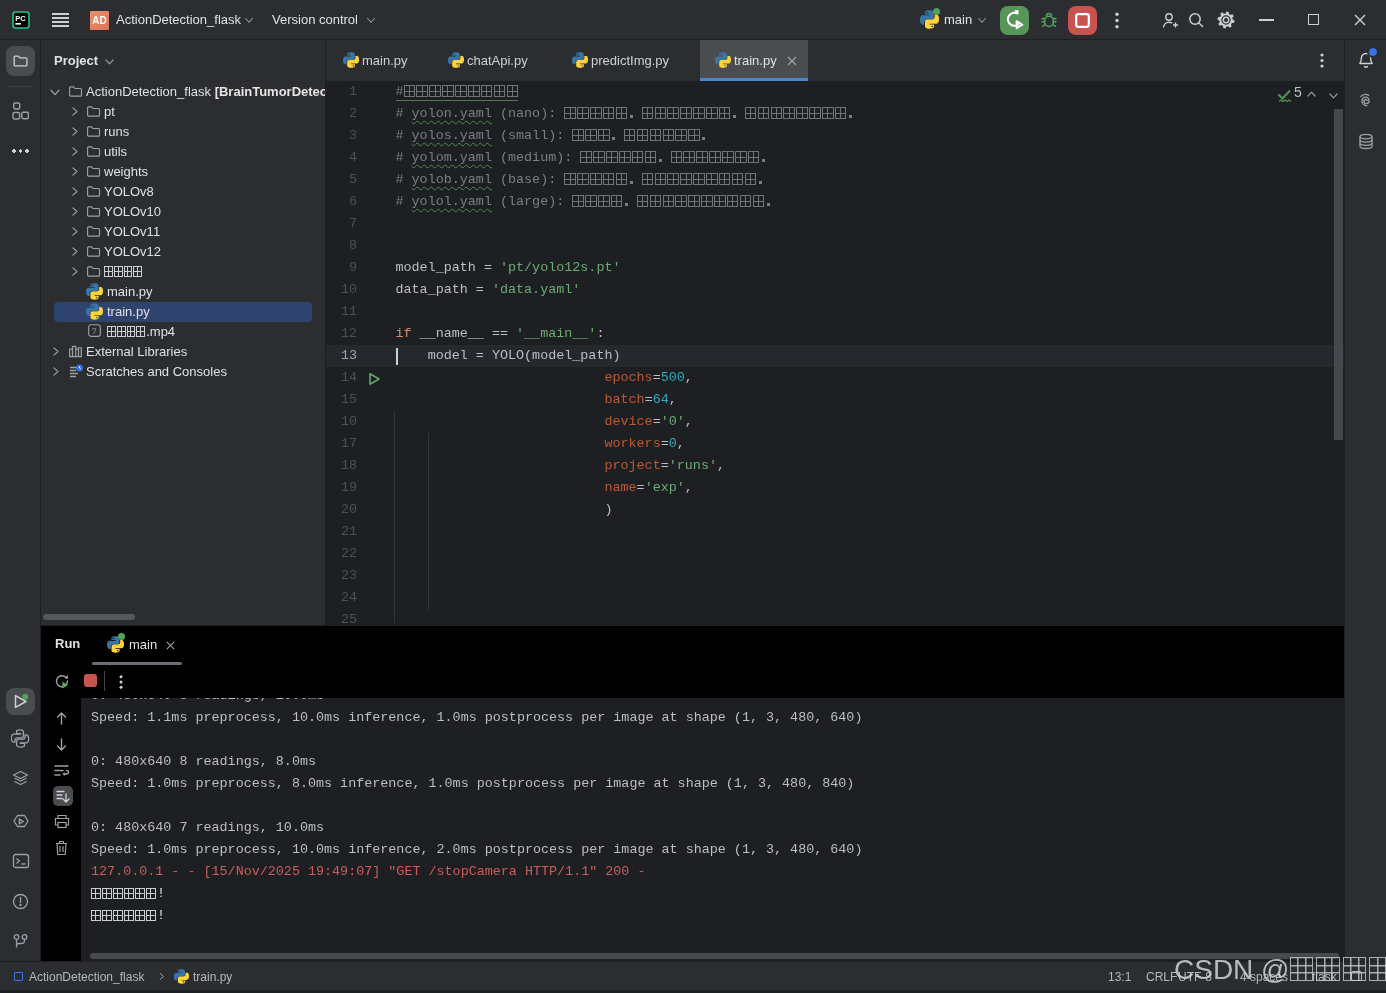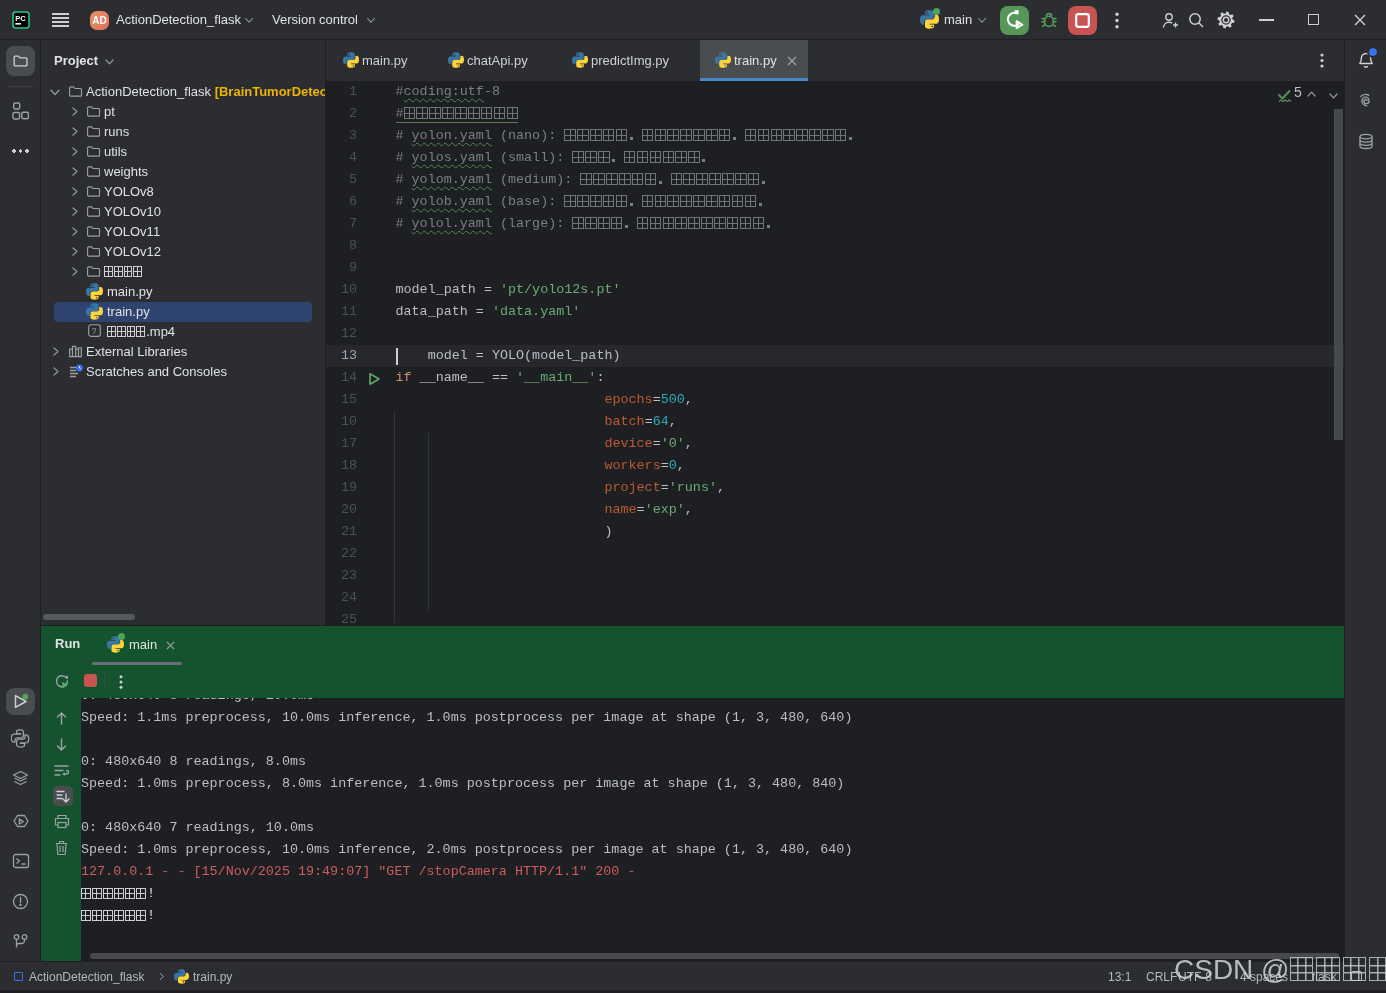--- a/index.html
+++ b/index.html
@@ -4,21 +4,21 @@
 *{margin:0;padding:0;box-sizing:border-box}
 html,body{width:1386px;height:993px;overflow:hidden;background:#1e1f22}
 body{font-family:"Liberation Sans",sans-serif;position:relative;color:#dfe1e5}
 .abs{position:absolute}
 #titlebar{left:0;top:0;width:1386px;height:40px;background:#2b2d30;border-bottom:1px solid #1e1f22}
 #leftstrip{left:0;top:40px;width:41px;height:921px;background:#2b2d30;border-right:1px solid #1e1f22}
 #rightstrip{left:1344px;top:40px;width:42px;height:921px;background:#2b2d30;border-left:1px solid #1e1f22}
 #projpanel{left:41px;top:40px;width:285px;height:585px;background:#2b2d30;border-right:1px solid #1e1f22}
 #tabbar{left:326px;top:40px;width:1018px;height:41px;background:#2b2d30}
 #editor{left:326px;top:81px;width:1018px;height:544px;background:#1e1f22}
-#runpanel{left:41px;top:625px;width:1303px;height:336px;background:#14532d}
+#runpanel{left:41px;top:625px;width:1303px;height:336px;background:#000000}
 #console{left:40px;top:72px;width:1263px;height:264px;background:#1e1f22;overflow:hidden}
 #statusbar{left:0;top:961px;width:1386px;height:29px;background:#2b2d30;border-top:1px solid #1e1f22;font-size:12px;color:#b4b8bf}
 #bottomedge{left:0;top:990px;width:1386px;height:3px;background:#1e1f22}
 .mono{font-family:"Liberation Mono",monospace;font-size:13.4px;line-height:22px}
 .cl{height:22px;white-space:pre}
 .c{color:#7a7e85}.k{color:#cf8e6d}.s{color:#6aab73}.n{color:#2aacb8}.a{color:#bd5a31}.p{color:#bcbec4}
 .sq{text-decoration:underline wavy #4c8a50 1px;text-underline-offset:3px}
 .cj{display:inline-block;box-sizing:border-box;width:11.5px;height:12px;margin-right:1.4px;border:1px solid currentColor;vertical-align:-2px;background:linear-gradient(currentColor,currentColor) 50% 50%/100% 1px no-repeat,linear-gradient(currentColor,currentColor) 50% 50%/1px 100% no-repeat;opacity:.9}
 .cjp{display:inline-block;width:11.5px;height:12px;margin-right:1.4px;vertical-align:-2px;background:linear-gradient(currentColor,currentColor) 1px calc(100% - 1px)/3px 3px no-repeat}
 .cjw{width:8.8px;height:11px;margin-right:1px;vertical-align:-1px}
@@ -47,21 +47,21 @@
 </defs>
   </svg>
 
 <div class="abs" id="titlebar">
  <svg class="ic" style="left:12px;top:11px" width="18" height="18" viewBox="0 0 18 18">
       <rect x="1" y="1" width="16" height="16" rx="2.5" fill="#000" stroke="#20c780" stroke-width="1.6"></rect>
       <text x="3.2" y="9.5" font-family="Liberation Sans" font-size="7.5" font-weight="bold" fill="#fff">PC</text>
       <rect x="3.4" y="12" width="5.5" height="1.6" fill="#fff"></rect>
     </svg>
  <div class="ic" style="left:52px;top:13px;width:17px;height:14px;background:repeating-linear-gradient(to bottom,#ced0d6 0 1.6px,transparent 1.6px 4.15px)"></div>
- <div class="ic" style="left:90px;top:11px;width:19px;height:19px;border-radius:7px;background:linear-gradient(135deg,#e9926d,#dd7357);color:#fff;font-size:10px;font-weight:bold;text-align:center;line-height:19px">AD</div>
+ <div class="ic" style="left:90px;top:11px;width:19px;height:19px;border-radius:1px;background:linear-gradient(135deg,#e9926d,#dd7357);color:#fff;font-size:10px;font-weight:bold;text-align:center;line-height:19px">AD</div>
  <div class="ic" style="left:116px;top:12px;font-size:13px;color:#dfe1e5">ActionDetection_flask</div>
  <svg class="ic" style="left:243px;top:14px" width="12" height="12">
       <use href="#chevD"></use>
     </svg>
  <div class="ic" style="left:272px;top:12px;font-size:13px;color:#dfe1e5">Version control</div>
  <svg class="ic" style="left:365px;top:14px" width="12" height="12">
       <use href="#chevD"></use>
     </svg>
  <svg class="ic" style="left:920px;top:10px" width="19" height="19" viewBox="0 0 128 128">
       <use href="#py"></use>
@@ -178,21 +178,21 @@
  <svg class="ic" style="left:62px;top:15px" width="13" height="13">
       <use href="#chevD"></use>
     </svg>
  <div class="ic" style="left:13px;top:262px;width:258px;height:20px;border-radius:4px;background:#2e436e"></div>
  <svg class="ic" style="left:7px;top:45px" width="14" height="14">
       <use href="#chevD"></use>
     </svg>
  <svg class="ic" style="left:27px;top:44px" width="15" height="15">
       <use href="#folder"></use>
     </svg>
- <div class="tree-row" style="top:42px;left:45px">ActionDetection_flask <span style="font-weight:bold;color:#eab308">[BrainTumorDetec</span></div>
+ <div class="tree-row" style="top:42px;left:45px">ActionDetection_flask <span style="font-weight:bold;color:#e5e5e5">[BrainTumorDetec</span></div>
  <svg class="ic" style="left:27px;top:65px" width="13" height="13">
       <use href="#chevR"></use>
     </svg>
     <svg class="ic" style="left:45px;top:64px" width="15" height="15">
       <use href="#folder"></use>
     </svg>
     <div class="tree-row" style="top:62px;left:63px">pt</div>
  <svg class="ic" style="left:27px;top:85px" width="13" height="13">
       <use href="#chevR"></use>
     </svg>
@@ -338,34 +338,33 @@
       <div class="cl">22</div>
       <div class="cl">23</div>
       <div class="cl">24</div>
       <div class="cl">25</div>
     </div>
  <svg class="ic" style="left:42px;top:291px" width="13" height="14" viewBox="0 0 13 14">
       <path fill="none" stroke="#5fa865" stroke-width="1.6" stroke-linejoin="round" d="M2 1.8 11 7 2 12.2z"></path>
     </svg>
  <div class="ic" style="left:70px;top:267px;width:1.5px;height:17px;background:#ced0d6"></div>
  <div class="ic mono" style="left:69.5px;top:0">
-<div class="cl"><span class="c">#</span><span class="c sq">coding:utf</span><span class="c">-8</span></div>
 <div class="cl"><span class="c" style="border-bottom:1px solid #547a57;padding-bottom:1px">#<span class="cj"></span><span class="cj"></span><span class="cj"></span><span class="cj"></span><span class="cj"></span><span class="cj"></span><span class="cj"></span><span class="cj"></span><span class="cj" style="margin:0"></span></span></div>
 <div class="cl"><span class="c"># </span><span class="c sq">yolon.yaml</span><span class="c"> (nano): <span class="cj"></span><span class="cj"></span><span class="cj"></span><span class="cj"></span><span class="cj"></span><span class="cjp"></span><span class="cj"></span><span class="cj"></span><span class="cj"></span><span class="cj"></span><span class="cj"></span><span class="cj"></span><span class="cj"></span><span class="cjp"></span><span class="cj"></span><span class="cj"></span><span class="cj"></span><span class="cj"></span><span class="cj"></span><span class="cj"></span><span class="cj"></span><span class="cj"></span><span class="cjp"></span></span></div>
 <div class="cl"><span class="c"># </span><span class="c sq">yolos.yaml</span><span class="c"> (small): <span class="cj"></span><span class="cj"></span><span class="cj"></span><span class="cjp"></span><span class="cj"></span><span class="cj"></span><span class="cj"></span><span class="cj"></span><span class="cj"></span><span class="cj"></span><span class="cjp"></span></span></div>
 <div class="cl"><span class="c"># </span><span class="c sq">yolom.yaml</span><span class="c"> (medium): <span class="cj"></span><span class="cj"></span><span class="cj"></span><span class="cj"></span><span class="cj"></span><span class="cj"></span><span class="cjp"></span><span class="cj"></span><span class="cj"></span><span class="cj"></span><span class="cj"></span><span class="cj"></span><span class="cj"></span><span class="cj"></span><span class="cjp"></span></span></div>
 <div class="cl"><span class="c"># </span><span class="c sq">yolob.yaml</span><span class="c"> (base): <span class="cj"></span><span class="cj"></span><span class="cj"></span><span class="cj"></span><span class="cj"></span><span class="cjp"></span><span class="cj"></span><span class="cj"></span><span class="cj"></span><span class="cj"></span><span class="cj"></span><span class="cj"></span><span class="cj"></span><span class="cj"></span><span class="cj"></span><span class="cjp"></span></span></div>
 <div class="cl"><span class="c"># </span><span class="c sq">yolol.yaml</span><span class="c"> (large): <span class="cj"></span><span class="cj"></span><span class="cj"></span><span class="cj"></span><span class="cjp"></span><span class="cj"></span><span class="cj"></span><span class="cj"></span><span class="cj"></span><span class="cj"></span><span class="cj"></span><span class="cj"></span><span class="cj"></span><span class="cj"></span><span class="cj"></span><span class="cjp"></span></span></div>
 <div class="cl"></div>
 <div class="cl"></div>
 <div class="cl"><span class="p">model_path = </span><span class="s">'pt/yolo12s.pt'</span></div>
 <div class="cl"><span class="p">data_path = </span><span class="s">'data.yaml'</span></div>
 <div class="cl"></div>
+<div class="cl"><span class="k">if</span><span class="p"> __name__ == </span><span class="s">'__main__'</span><span class="p">:</span></div>
 <div class="cl"><span class="p">    model = YOLO(model_path)</span></div>
-<div class="cl"><span class="k">if</span><span class="p"> __name__ == </span><span class="s">'__main__'</span><span class="p">:</span></div>
 <div class="cl"><span class="p">                          </span><span class="a">epochs</span><span class="p">=</span><span class="n">500</span><span class="p">,</span></div>
 <div class="cl"><span class="p">                          </span><span class="a">batch</span><span class="p">=</span><span class="n">64</span><span class="p">,</span></div>
 <div class="cl"><span class="p">                          </span><span class="a">device</span><span class="p">=</span><span class="s">'0'</span><span class="p">,</span></div>
 <div class="cl"><span class="p">                          </span><span class="a">workers</span><span class="p">=</span><span class="n">0</span><span class="p">,</span></div>
 <div class="cl"><span class="p">                          </span><span class="a">project</span><span class="p">=</span><span class="s">'runs'</span><span class="p">,</span></div>
 <div class="cl"><span class="p">                          </span><span class="a">name</span><span class="p">=</span><span class="s">'exp'</span><span class="p">,</span></div>
 <div class="cl"><span class="p">                          )</span></div>
 <div class="cl"></div>
  </div>
  <svg class="ic" style="left:950px;top:7px" width="17" height="16" viewBox="0 0 17 16">
@@ -398,21 +397,21 @@
       <path fill="#5fa865" d="M8.4 8.8l5.6 3.3-5.6 3.3z"></path>
     </svg>
  <div class="ic" style="left:43px;top:48px;width:13px;height:13px;border-radius:3px;background:#c75450"></div>
  <div class="ic" style="left:62.5px;top:45px;width:1px;height:20px;background:#43454a"></div>
  <svg class="ic" style="left:78px;top:49px" width="4" height="14" viewBox="0 0 4 14" fill="#ced0d6">
       <circle cx="2" cy="1.8" r="1.5"></circle>
       <circle cx="2" cy="7" r="1.5"></circle>
       <circle cx="2" cy="12.2" r="1.5"></circle>
     </svg>
  <div class="abs mono" id="console" style="color:#bcbec4">
-<div style="margin-top:-13px;">
+<div style="margin-top:-13px;padding-left:10px">
 <div class="cl">0: 480x640 8 readings, 10.0ms</div>
 <div class="cl">Speed: 1.1ms preprocess, 10.0ms inference, 1.0ms postprocess per image at shape (1, 3, 480, 640)</div>
 <div class="cl"></div>
 <div class="cl">0: 480x640 8 readings, 8.0ms</div>
 <div class="cl">Speed: 1.0ms preprocess, 8.0ms inference, 1.0ms postprocess per image at shape (1, 3, 480, 840)</div>
 <div class="cl"></div>
 <div class="cl">0: 480x640 7 readings, 10.0ms</div>
 <div class="cl">Speed: 1.0ms preprocess, 10.0ms inference, 2.0ms postprocess per image at shape (1, 3, 480, 640)</div>
 <div class="cl" style="color:#cd5c5c">127.0.0.1 - - [15/Nov/2025 19:49:07] "GET /stopCamera HTTP/1.1" 200 -</div>
 <div class="cl" style="color:#dfe1e5"><span class="cj cjc"></span><span class="cj cjc"></span><span class="cj cjc"></span><span class="cj cjc"></span><span class="cj cjc"></span><span class="cj cjc"></span>!</div>

